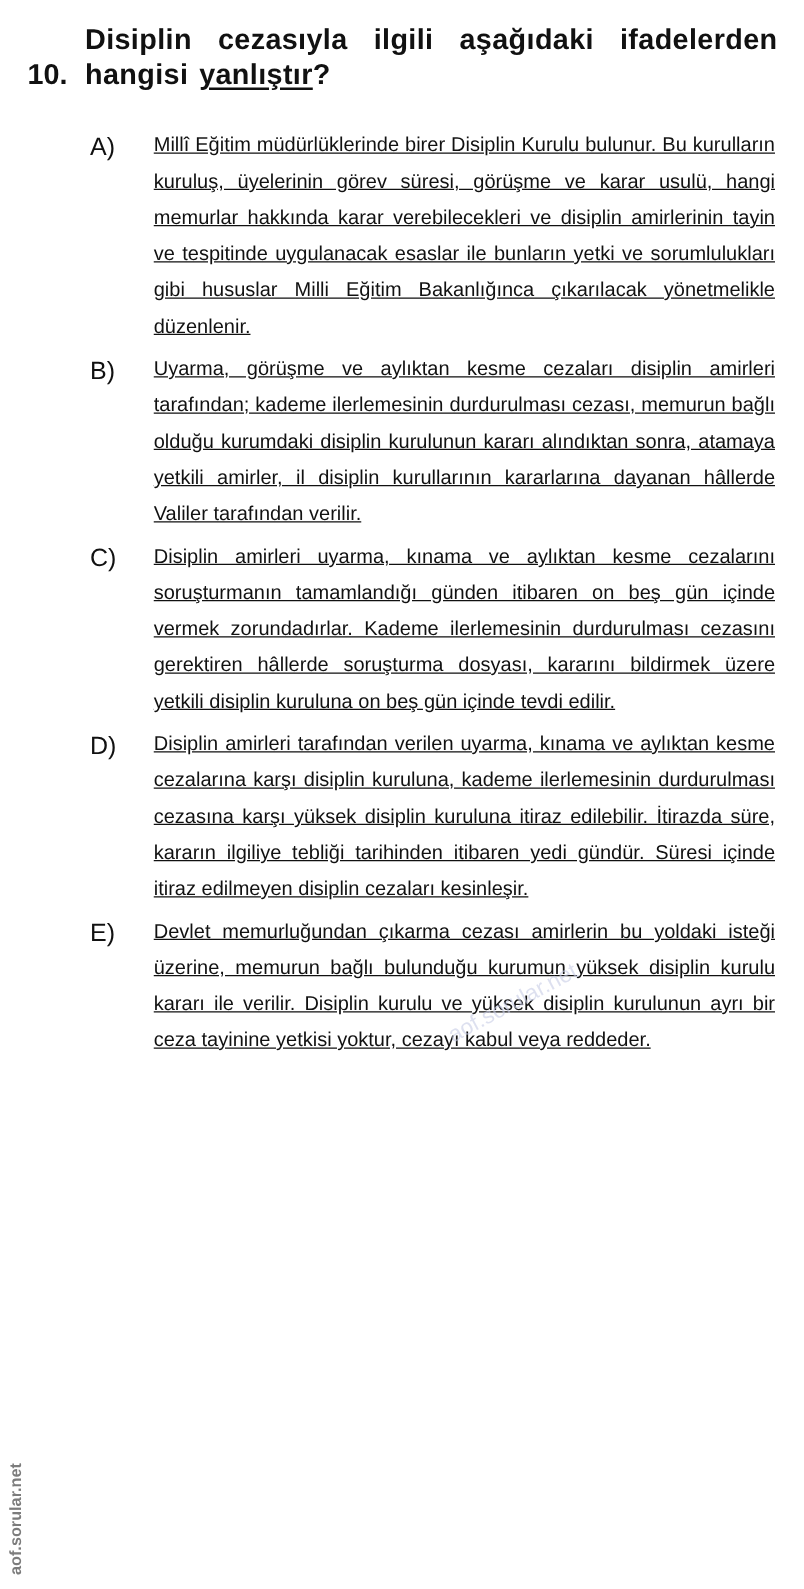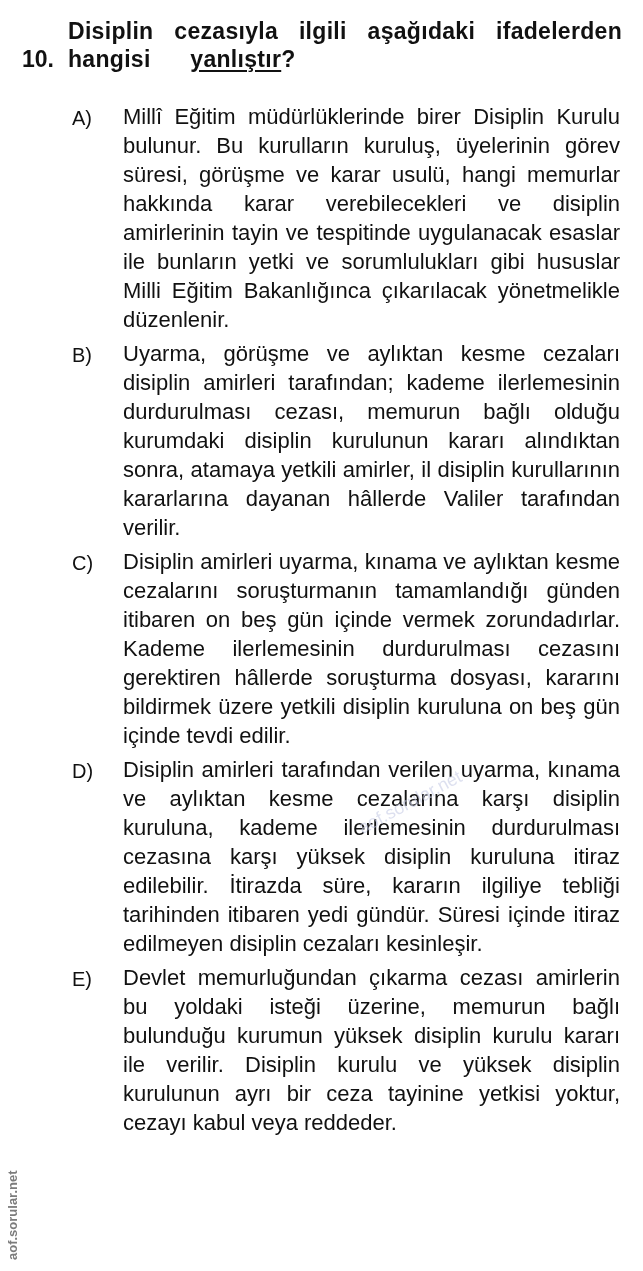--- a/index.html
+++ b/index.html
@@ -35,21 +35,20 @@
     .q-text {
       flex: 1;
       text-align: justify;
       letter-spacing: 0.3px;
       word-spacing: 2px;
     }
     .q-text u {
       text-decoration: underline;
       text-decoration-thickness: 2px;
       text-underline-offset: 3px;
-      margin-left: 31px;
     }
     .options {
       position: absolute;
       left: 72px;
       top: 102px;
       width: 548px;
     }
     .option {
       display: flex;
       align-items: flex-start;
@@ -57,24 +56,25 @@
     }
     .opt-label {
       width: 51px;
       flex: 0 0 51px;
       font-size: 20px;
       line-height: 29px;
       padding-top: 2px;
     }
     .opt-text {
       flex: 1;
-      font-size: 22px;
+      font-size: 16px;
       line-height: 29px;
       text-align: justify;
       text-align-last: left;
+      text-decoration: underline;
     }
     .watermark-center {
       position: absolute;
       left: 355px;
       top: 820px;
       font-size: 18px;
       color: #c8cde6;
       transform: rotate(-28deg);
       transform-origin: left top;
       opacity: 0.6;

